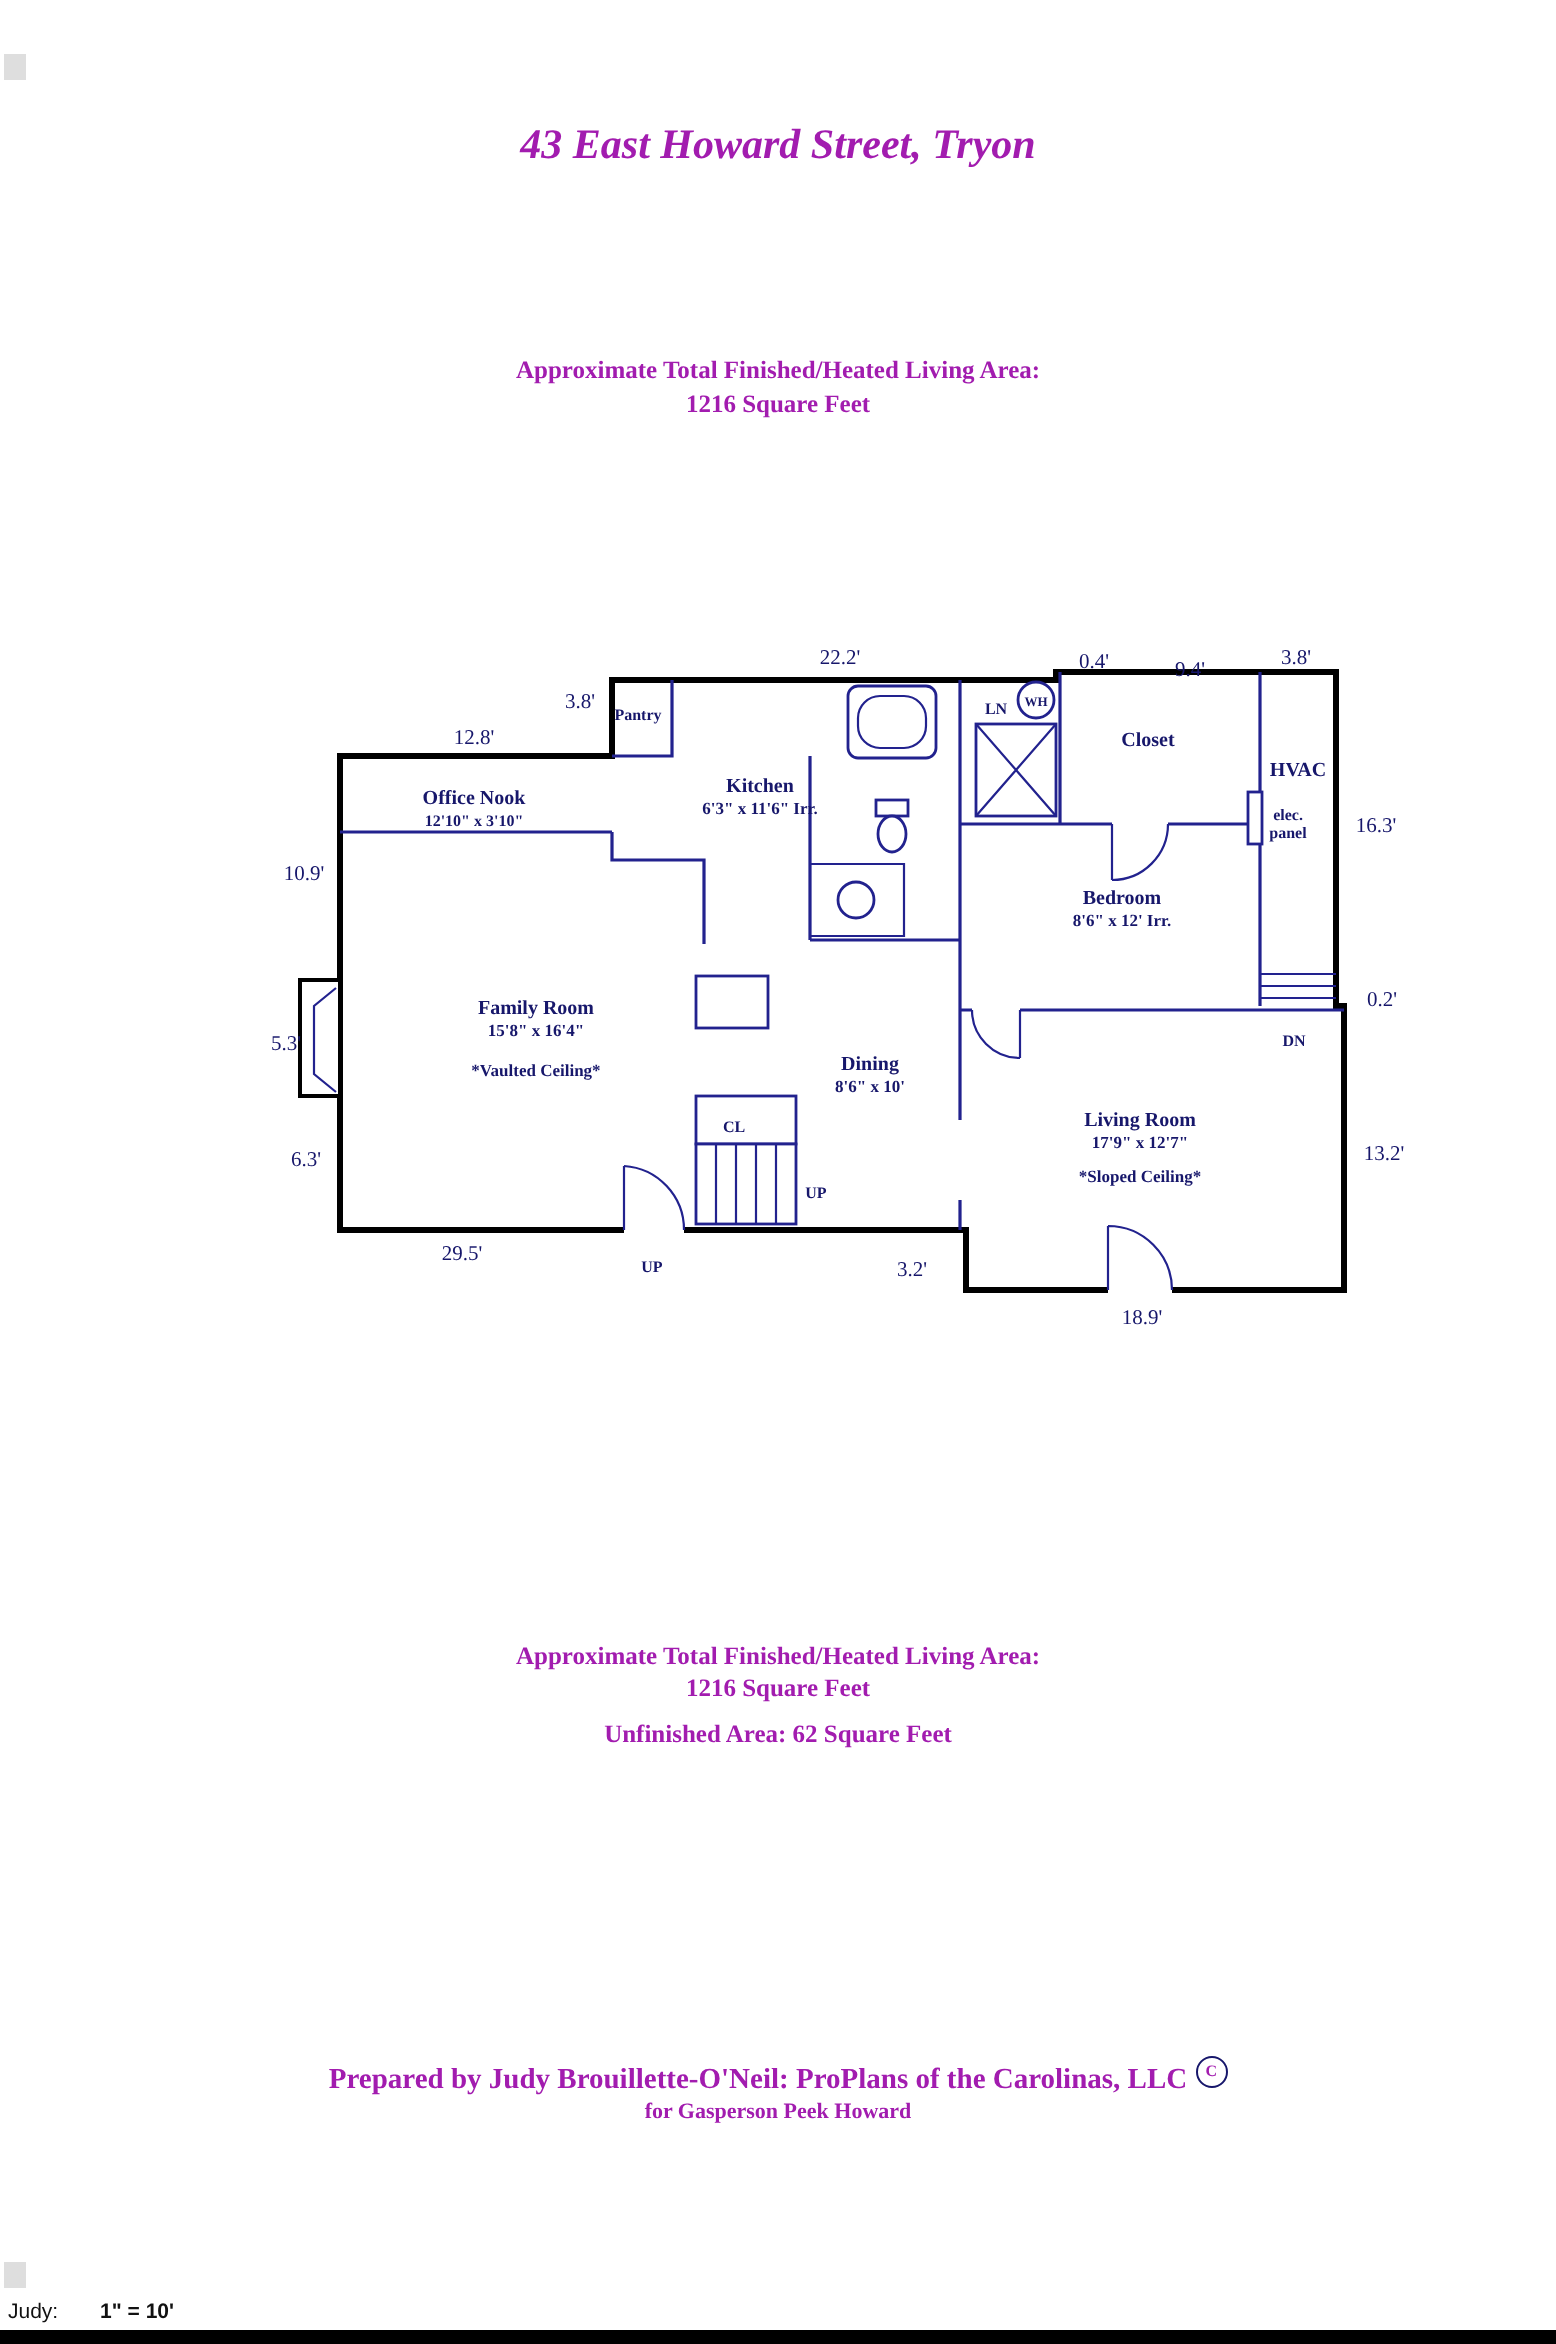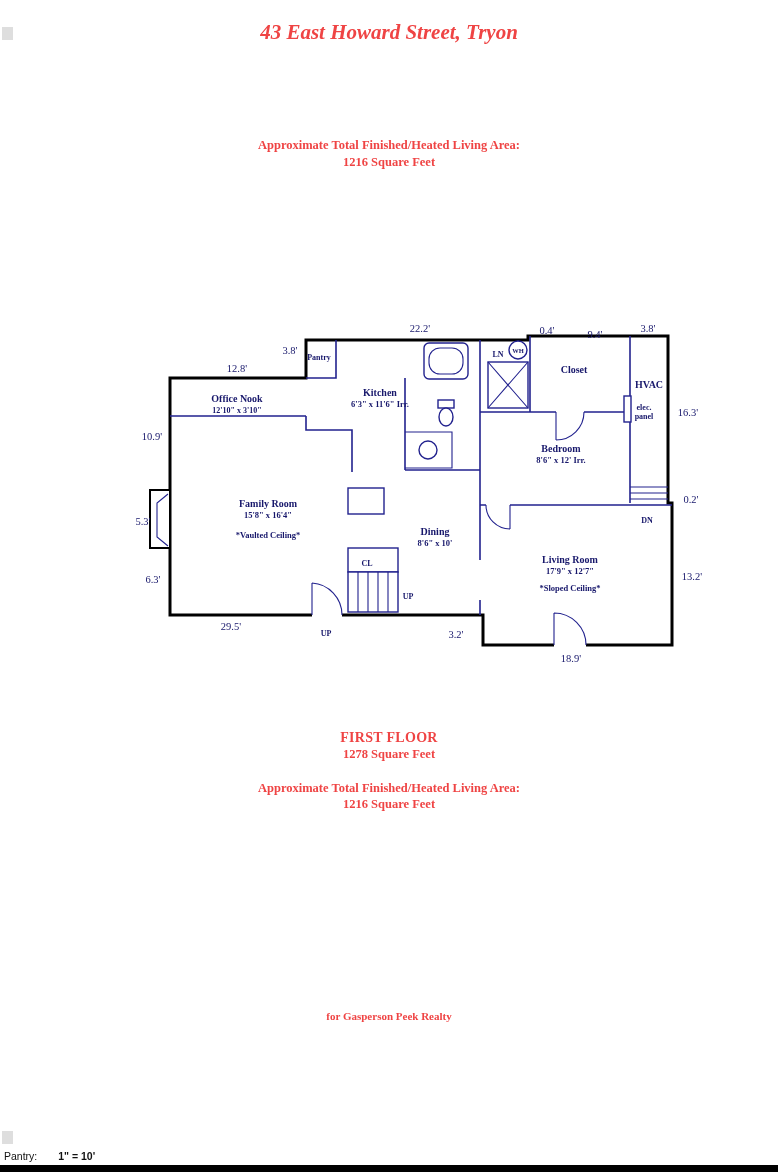--- a/index.html
+++ b/index.html
@@ -1,18 +1,18 @@
 <!DOCTYPE html>
 <html><head>
 <meta charset="utf-8">
 <style>
   html,body{margin:0;padding:0;background:#ffffff;}
   .page{position:relative;width:778px;height:1172px;background:#ffffff;overflow:hidden;
         font-family:"Liberation Serif",serif;color:#17176b;}
-  .ctext{position:absolute;left:0;width:778px;text-align:center;color:#ef4444;}
+  .ctext{position:absolute;left:0;width:778px;text-align:center;color:#a21caf;margin-top:40px;}
   .title{top:20px;font-size:21px;font-weight:bold;font-style:italic;}
   .note1{top:137px;font-size:12.5px;font-weight:bold;line-height:17px;}
   .floorlbl{top:729px;font-size:12.5px;font-weight:bold;line-height:17px;}
   .floorlbl .big{font-size:14px;letter-spacing:.3px;}
   .note2{top:780px;font-size:12.5px;font-weight:bold;line-height:16px;}
   .unfin{top:820px;font-size:12.5px;font-weight:bold;}
   .prepared{top:988px;font-size:14.5px;font-weight:bold;}
   .copyc{display:inline-block;width:14px;height:14px;line-height:14px;border:1px solid #17176b;
          border-radius:50%;font-size:8px;font-weight:bold;text-align:center;vertical-align:6px;margin-left:4px;}
   .forline{top:1010px;font-size:11px;font-weight:bold;}
@@ -129,32 +129,32 @@
     <text class="roomsub" x="435" y="546">8'6" x 10'</text>
     <text class="room" x="570" y="563">Living Room</text>
     <text class="roomsub" x="570" y="574">17'9" x 12'7"</text>
     <text class="roomsub" x="570" y="591">*Sloped Ceiling*</text>
     <text class="tiny" x="367" y="566">CL</text>
     <text class="tiny" x="408" y="599">UP</text>
     <text class="tiny" x="326" y="636">UP</text>
     <text class="tiny" x="647" y="523">DN</text>
   </svg>
 
-  <div class="ctext floorlbl">
-    <div class="big">FIRST FLOOR</div>
-    <div>1278 Square Feet</div>
-  </div>
 
   <div class="ctext note2">
     <div>Approximate Total Finished/Heated Living Area:</div>
     <div>1216 Square Feet</div>
   </div>
+  <div class="ctext unfin">Unfinished Area:  62 Square Feet</div>
 
-  <div class="ctext forline">for Gasperson Peek Realty</div>
+  <div class="ctext prepared">
+    <span>Prepared by Judy Brouillette-O'Neil: ProPlans of the Carolinas, LLC</span><span class="copyc">C</span>
+  </div>
+  <div class="ctext forline">for Gasperson Peek Howard</div>
 
 
   <div class="scalebar">
-    <span>Pantry:</span>
+    <span>Judy:</span>
     <span class="val">1" = 10'</span>
   </div>
   <div class="blackbar"></div>
 
 </div>
 
 </body></html>

